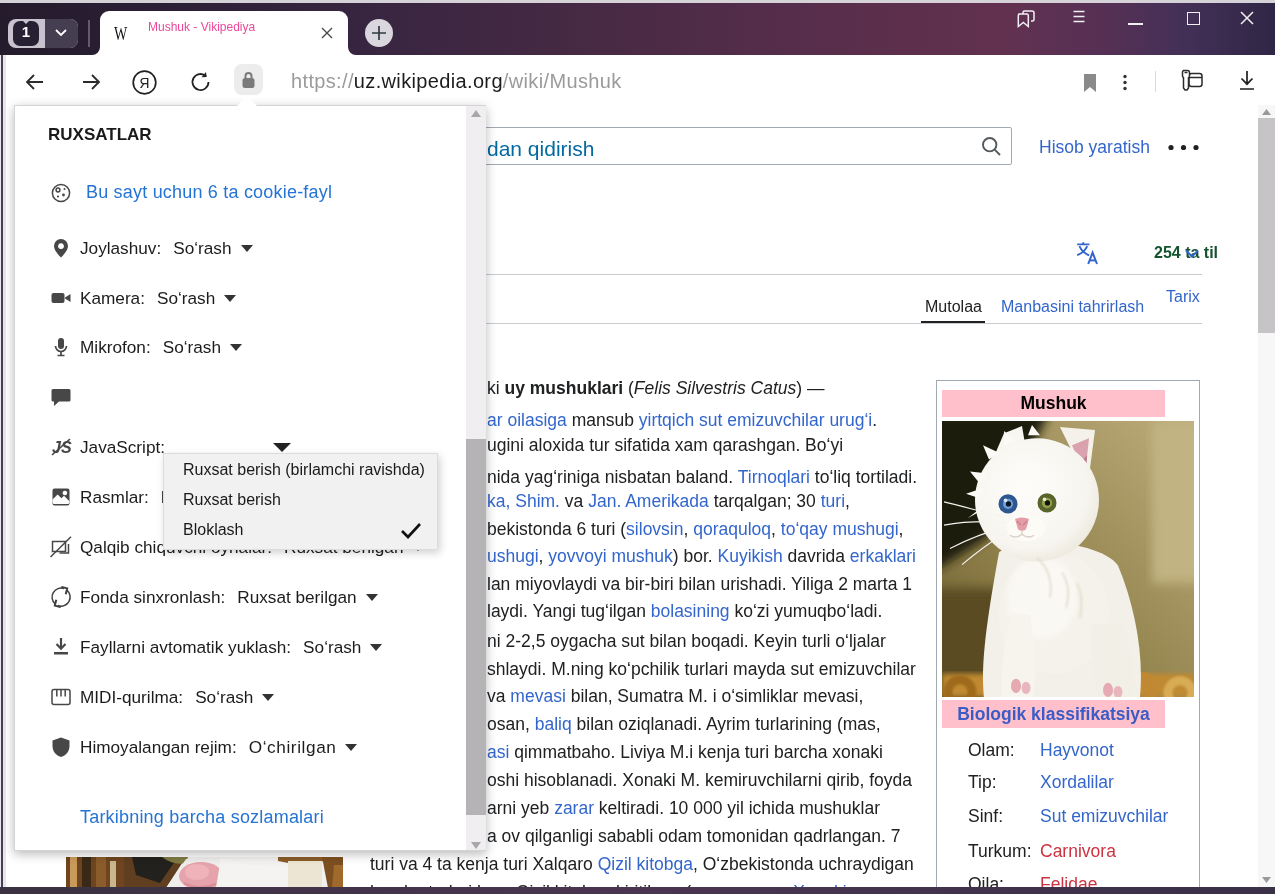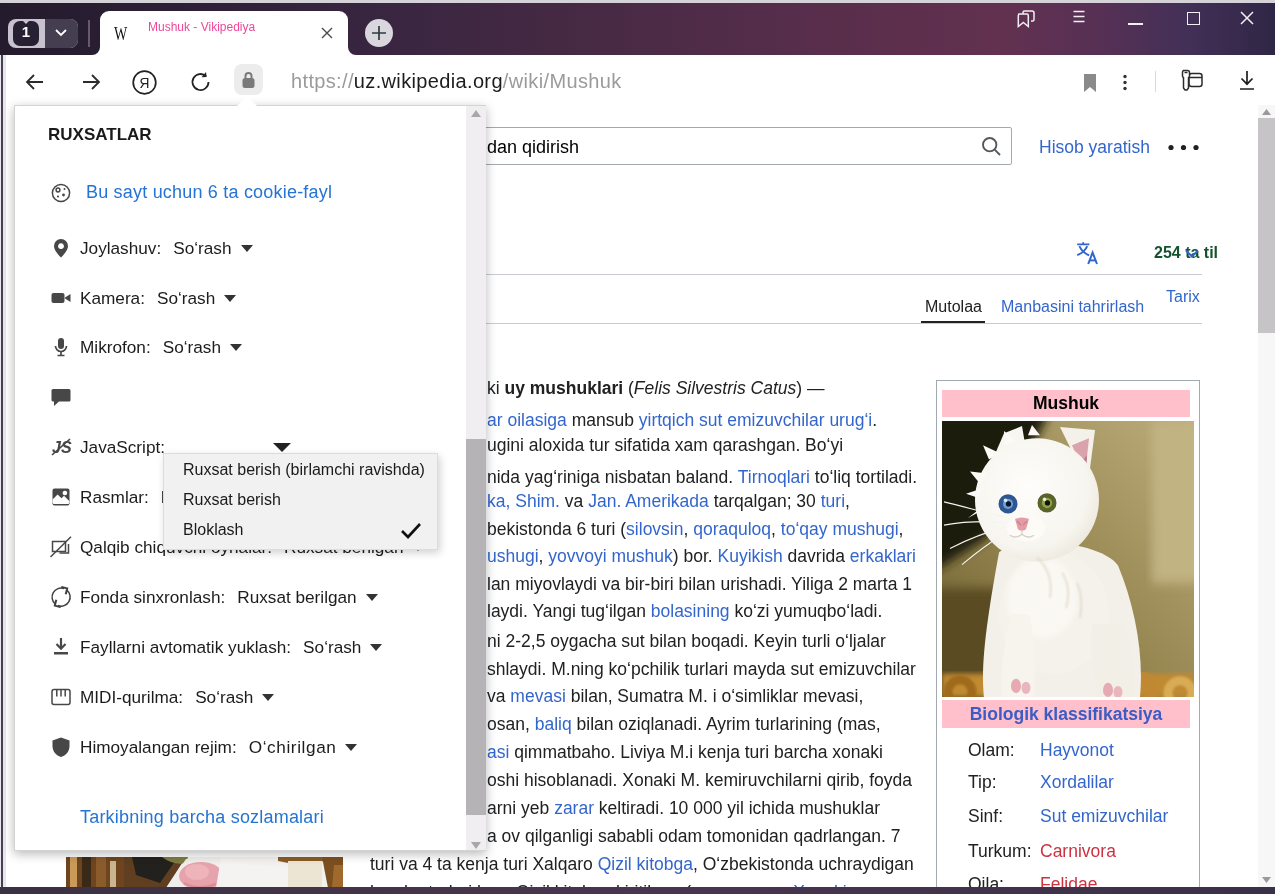--- a/index.html
+++ b/index.html
@@ -31,35 +31,35 @@
   .lockbtn{left:234px;top:64px;width:29px;height:31px;border-radius:8px;background:#ececec;}
   .url{left:279px;top:70px;font-size:20px;letter-spacing:0.35px;color:#9b9b9b;margin-left:12px;}
   .url b{color:#1c1c1c;font-weight:normal;}
   .tsep{left:1155px;top:71px;width:1px;height:21px;background:#d9d9d9;}
   
   .edgeL{left:0;top:55px;width:6px;height:839px;background:#e8e6ea;}
   .edgeL2{left:1px;top:55px;width:2px;height:833px;background:#474054;}
   .edgeB{left:0;top:887px;width:1275px;height:7px;background:linear-gradient(90deg,#3a3142,#4a3550 50%,#3a3048);}
   
   .searchbox{left:420px;top:127px;width:592px;height:38px;border:1px solid #a2a9b1;border-radius:2px;background:#fff;box-sizing:border-box;}
-  .searchph{left:487px;top:137px;font-size:18px;color:#000000;}
+  .searchph{left:487px;top:137px;font-size:21px;color:#0369a1;}
   .hisob{left:1039px;top:137px;font-size:17.5px;color:#3366cc;}
   .dots3{left:1167px;top:144px;}
   .langrow{left:1106px;top:244px;font-size:16px;font-weight:bold;color:#14532d;margin-left:48px;}
   .hr1{left:420px;top:274px;width:782px;height:1px;background:#c8ccd1;}
   .mutolaa{left:925px;top:298px;font-size:16px;color:#202122;}
   .mutounder{left:921px;top:321px;width:64px;height:3px;background:#202122;}
   .manba{left:1001px;top:298px;font-size:16px;color:#3366cc;}
   .tarix{left:1166px;top:288px;font-size:16px;color:#3366cc;}
   .hr2{left:420px;top:323px;width:782px;height:1px;background:#c8ccd1;}
   .art{font-size:17.5px;color:#202122;height:28px;line-height:28px;}
   .art a{color:#3366cc;text-decoration:none;}
   
   .ibox{left:936px;top:380px;width:264px;height:600px;border:1px solid #a2a9b1;background:#fff;box-sizing:border-box;}
-  .ibar{left:942px;width:248px;height:29px;background:#ffc0cb;text-align:center;font-size:17.5px;line-height:29px;}
+  .ibar{left:942px;width:223px;height:29px;background:#ffc0cb;text-align:center;font-size:17.5px;line-height:29px;}
   .irow{font-size:17.5px;color:#202122;}
   .irow a{text-decoration:none;}
   
   .msb{left:1258px;top:105px;width:17px;height:783px;background:#f8f7f8;}
   .msbthumb{left:1258px;top:118px;width:17px;height:215px;background:#c6c4c7;}
   
   .panel{left:14px;top:105px;width:472px;height:746px;background:#fff;border:1px solid #d4d4d4;box-sizing:border-box;box-shadow:0 3px 10px rgba(0,0,0,0.28);}
   .pointer{left:237px;top:96px;width:0;height:0;border-left:10px solid transparent;border-right:10px solid transparent;border-bottom:10px solid #fff;}
   .ptitle{left:48px;top:125px;font-size:17px;font-weight:bold;color:#1a1a1a;}
   .prow{font-size:17.2px;color:#1c1c1c;height:24px;line-height:24px;}

